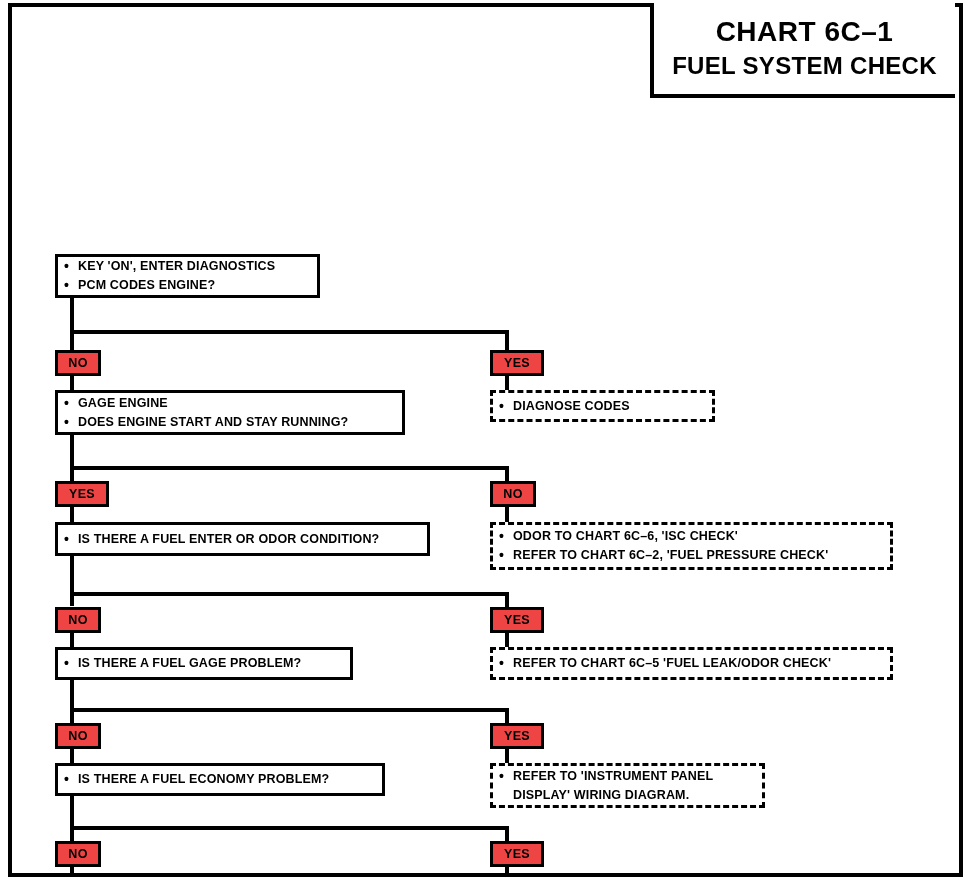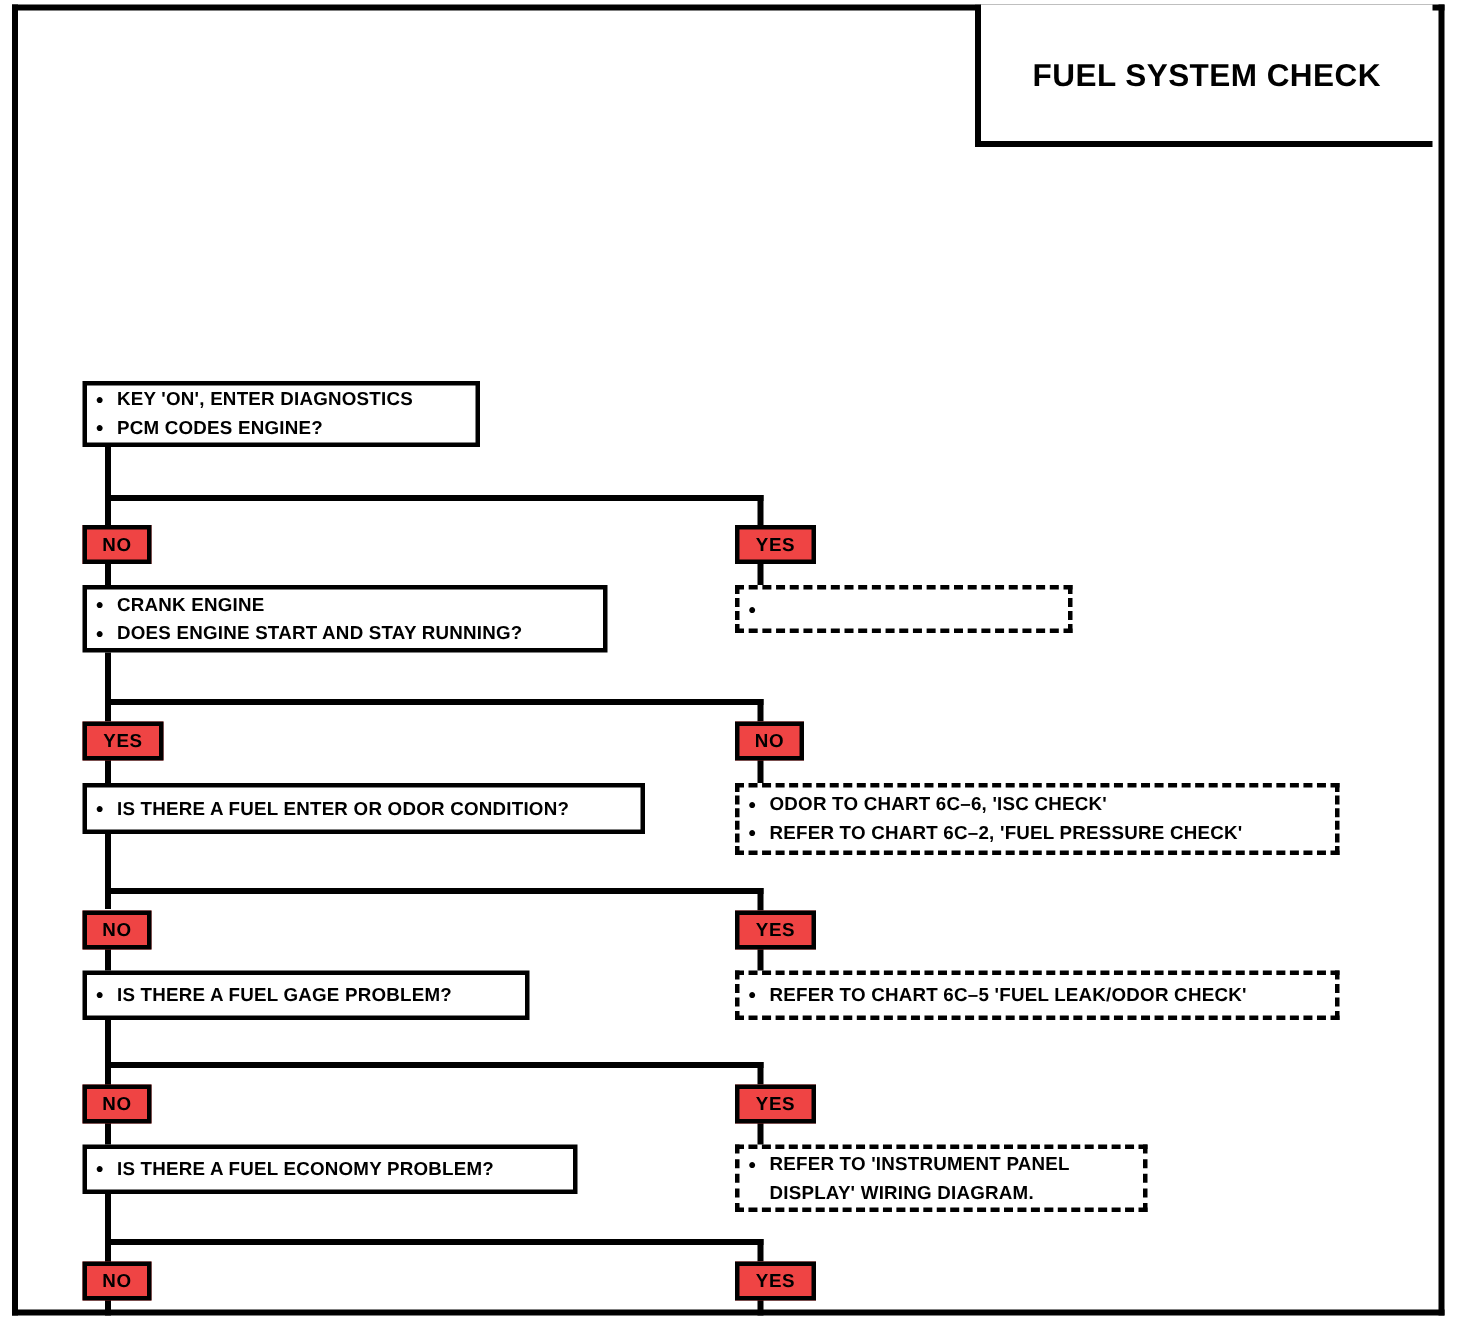--- a/index.html
+++ b/index.html
@@ -64,21 +64,21 @@
     justify-content: center;
   }
   .title-line1 {
     font-size: 28px;
     font-weight: bold;
     letter-spacing: 0.5px;
     line-height: 1.15;
     white-space: nowrap;
   }
   .title-line2 {
-    font-size: 21px;
+    font-size: 24px;
     font-weight: bold;
     letter-spacing: 0.3px;
     line-height: 1.2;
     margin-top: 4px;
     white-space: nowrap;
   }
 
   
   .box {
     position: absolute;
@@ -152,20 +152,21 @@
 <body>
 
 <div id="page">
 
   <div class="frame-top"></div>
   <div class="frame-left"></div>
   <div class="frame-right"></div>
   <div class="frame-bottom"></div>
 
   <div class="title-box">
+    <div class="title-line1">CHART 6C–1</div>
     <div class="title-line2">FUEL SYSTEM CHECK</div>
   </div>
 
   <div class="vline" style="left:70px; top:297px; height:37px;"></div>
 
   <div class="hline" style="left:70px; top:330px; width:439px;"></div>
   <div class="vline" style="left:505px; top:330px; height:22px;"></div>
   <div class="vline" style="left:70px; top:330px; height:22px;"></div>
 
   <div class="vline" style="left:70px; top:374px; height:18px;"></div>
@@ -207,21 +208,21 @@
     </div>
     <div class="bullet-line">
       <span class="bullet-dot">•</span>
       <span class="bullet-text">PCM CODES ENGINE?</span>
     </div>
   </div>
 
   <div class="box solid" style="left:55px; top:390px; width:350px; height:45px;">
     <div class="bullet-line">
       <span class="bullet-dot">•</span>
-      <span class="bullet-text">CRANK ENGINE</span>
+      <span class="bullet-text">GAGE ENGINE</span>
     </div>
     <div class="bullet-line">
       <span class="bullet-dot">•</span>
       <span class="bullet-text">DOES ENGINE START AND STAY RUNNING?</span>
     </div>
   </div>
 
   <div class="box solid" style="left:55px; top:522px; width:375px; height:34px;">
     <div class="bullet-line">
       <span class="bullet-dot">•</span>
@@ -239,20 +240,21 @@
   <div class="box solid" style="left:55px; top:763px; width:330px; height:33px;">
     <div class="bullet-line">
       <span class="bullet-dot">•</span>
       <span class="bullet-text">IS THERE A FUEL ECONOMY PROBLEM?</span>
     </div>
   </div>
 
   <div class="box dashed" style="left:490px; top:390px; width:225px; height:32px;">
     <div class="bullet-line">
       <span class="bullet-dot">•</span>
+      <span class="bullet-text">DIAGNOSE CODES</span>
     </div>
   </div>
 
   <div class="box dashed" style="left:490px; top:522px; width:403px; height:48px;">
     <div class="bullet-line">
       <span class="bullet-dot">•</span>
       <span class="bullet-text">ODOR TO CHART 6C–6, 'ISC CHECK'</span>
     </div>
     <div class="bullet-line">
       <span class="bullet-dot">•</span>

